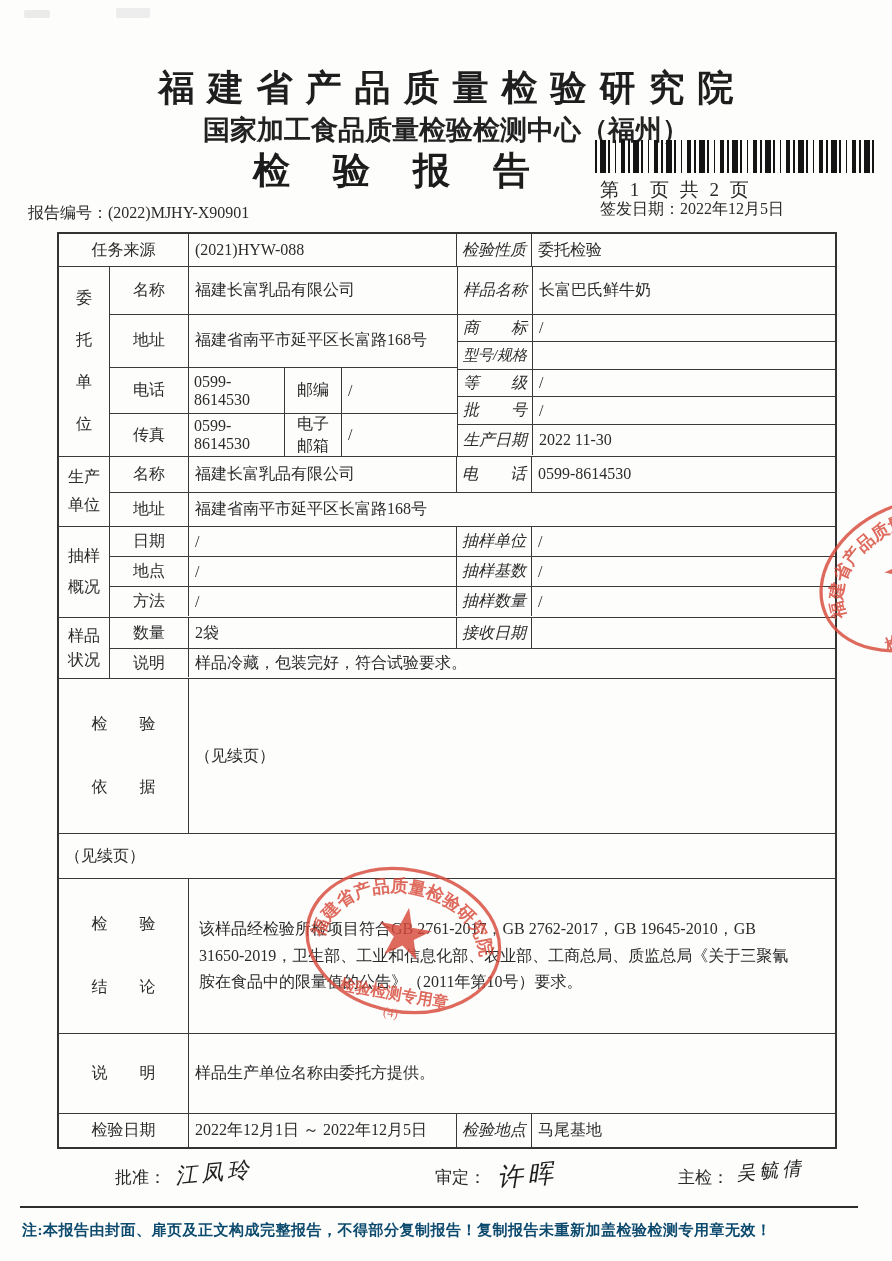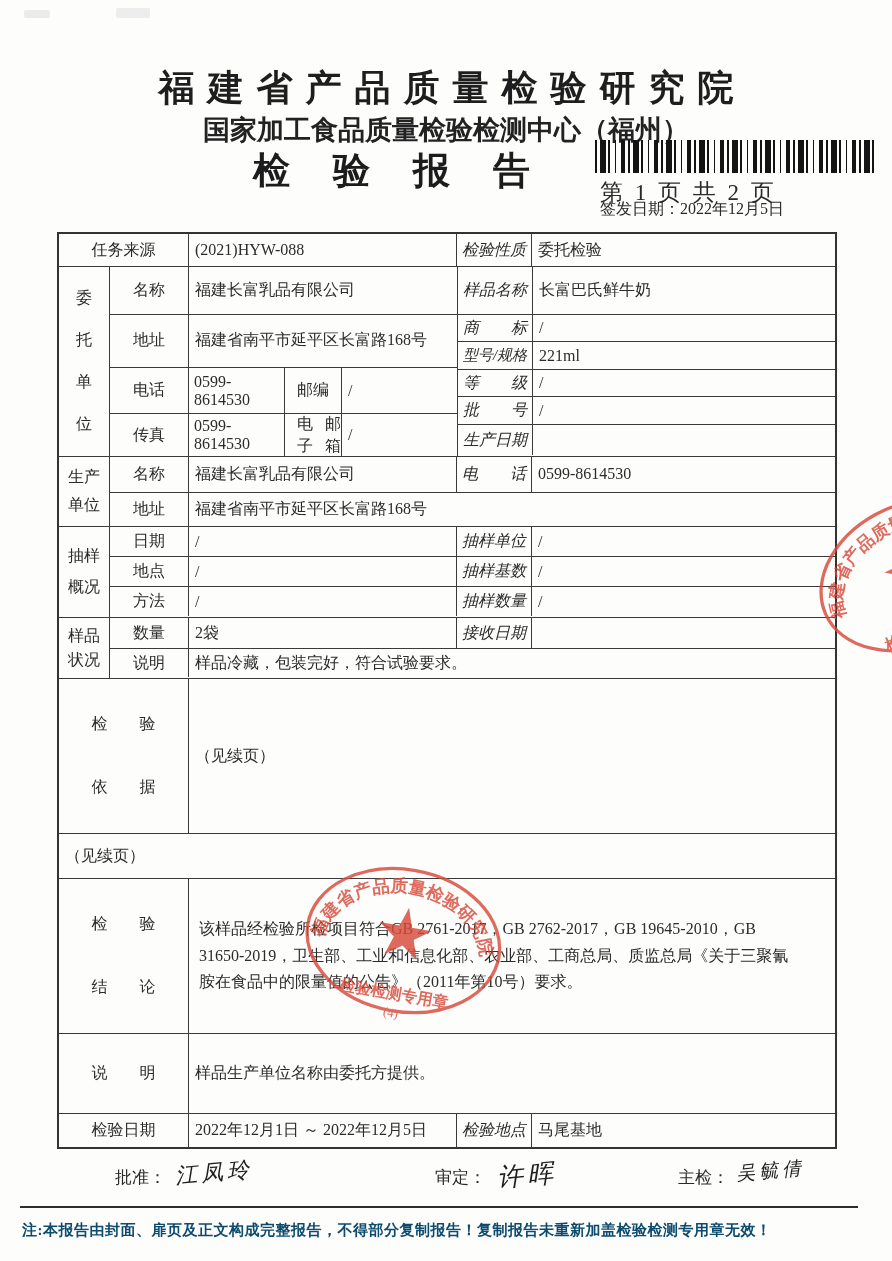--- a/index.html
+++ b/index.html
@@ -30,21 +30,21 @@
     background:
       repeating-linear-gradient(90deg,
         #141414 0 2px, transparent 2px 5px,
         #141414 5px 11px, transparent 11px 13px,
         #141414 13px 15px, transparent 15px 20px,
         #141414 20px 21px, transparent 21px 26px,
         #141414 26px 30px, transparent 30px 33px);
   }
   .page-info {
     position:absolute; top:177px; left:600px;
-    font-size:23px; letter-spacing:3px; color:#2a2a2a;
+    font-size:19px; letter-spacing:3px; color:#2a2a2a;
   }
   .meta-left  { position:absolute; top:203px; left:28px;  font-size:16px; color:#2a2a2a; }
   .meta-right { position:absolute; top:199px; left:600px; font-size:16px; color:#2a2a2a; }
 
   
   .tbl {
     position:absolute; left:57px; top:232px; width:780px;
     border:2px solid #333; display:flex; flex-direction:column;
     font-size:16px; color:#2b2b2b;
   }
@@ -59,21 +59,21 @@
     align-items:center; justify-content:space-around; padding:10px 0;
   }
   .w79  { width:79px; }
   .w130 { width:130px; }
   .w268 { width:268px; }
   .w75  { width:75px;font-style:italic; }
   .w96  { width:96px; }
   .w57  { width:57px; text-align:right; }
   .fx   { flex:1; }
   .col  { display:flex; flex-direction:column; }
-  .stack2 { display:flex; flex-direction:row; align-items:center; line-height:1.35; }
+  .stack2 { display:flex; flex-direction:column; align-items:center; line-height:1.35; }
   .label2line {
     display:flex; flex-direction:column; align-items:center;
     justify-content:center; gap:42px;
   }
   .conc { line-height:1.65; padding:6px 34px 6px 10px; align-items:center; display:flex; }
 
   
   .stamp { position:absolute; opacity:.82; pointer-events:none; }
   .stamp-center { left:283px; top:848px; transform:rotate(10deg); }
   .stamp-right  { left:795px; top:482px; transform:rotate(-24deg); }
@@ -99,20 +99,23 @@
 <div class="page">
 
   <div class="speck" style="top:10px;left:24px;width:26px;height:8px;opacity:.35"></div>
   <div class="speck" style="top:8px;left:116px;width:34px;height:10px;opacity:.3"></div>
 
   <div class="institute">福建省产品质量检验研究院</div>
   <div class="center-name">国家加工食品质量检验检测中心（福州）</div>
   <div class="report-title">检验报告</div>
   <div class="barcode"></div>
   <div class="page-info">第 1 页  共 2 页</div>
+  <div class="meta-left">
+    <span>报告编号：</span><span>(2022)MJHY-X90901</span>
+  </div>
   <div class="meta-right">
     <span>签发日期：</span><span>2022年12月5日</span>
   </div>
 
   <div class="tbl">
 
     <div class="row bb" style="height:33px">
       <div class="cell lbl w130 br">任务来源</div>
       <div class="cell w268 br">(2021)HYW-088</div>
       <div class="cell lbl w75 br">检验性质</div>
@@ -157,32 +160,32 @@
         <div class="row bb" style="height:48px">
           <div class="cell lbl w75 br">样品名称</div>
           <div class="cell fx">长富巴氏鲜牛奶</div>
         </div>
         <div class="row bb" style="height:27px">
           <div class="cell lbl w75 br">商　　标</div>
           <div class="cell fx">/</div>
         </div>
         <div class="row bb" style="height:28px">
           <div class="cell lbl w75 br" style="font-size:15px">型号/规格</div>
-          <div class="cell fx">221ml</div>
         </div>
         <div class="row bb" style="height:27px">
           <div class="cell lbl w75 br">等　　级</div>
           <div class="cell fx">/</div>
         </div>
         <div class="row bb" style="height:28px">
           <div class="cell lbl w75 br">批　　号</div>
           <div class="cell fx">/</div>
         </div>
         <div class="row" style="height:30px">
           <div class="cell lbl w75 br">生产日期</div>
+          <div class="cell fx">2022 11-30</div>
         </div>
       </div>
     </div>
 
     <div class="row bb" style="height:70px">
       <div class="grp br" style="padding:6px 0">
         <span>生产</span>
         <span>单位</span>
       </div>
       <div class="col fx">

